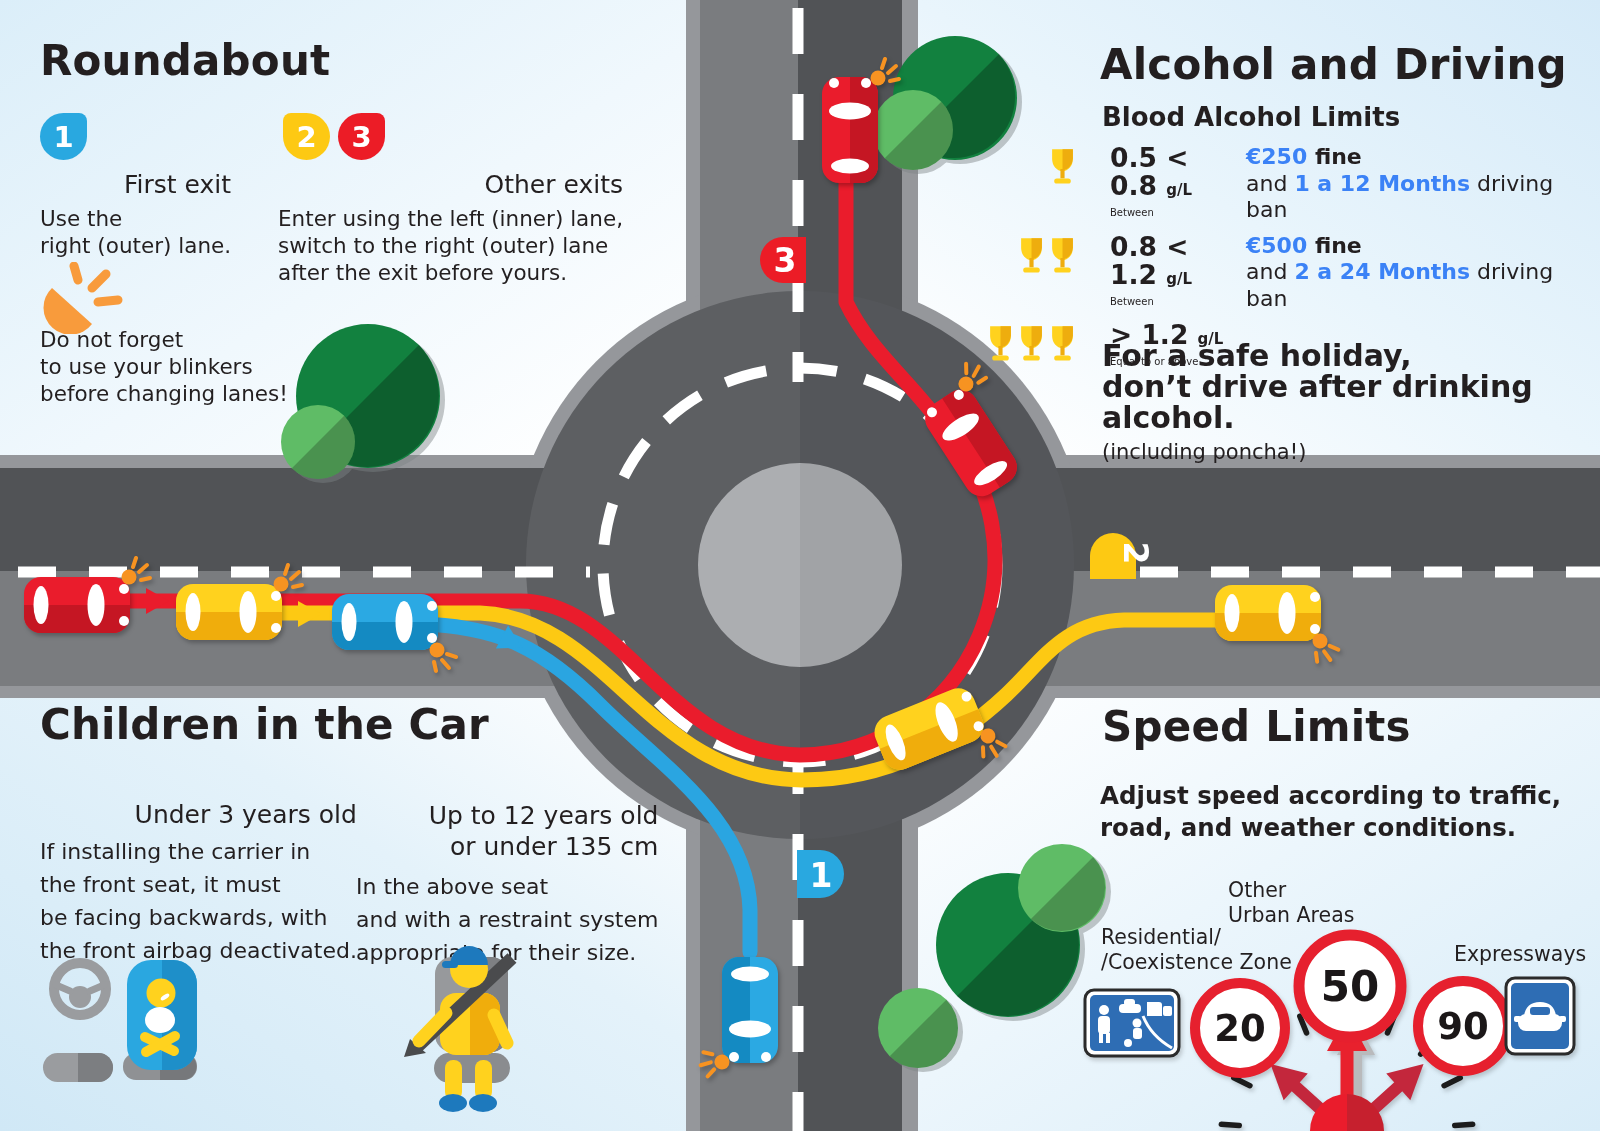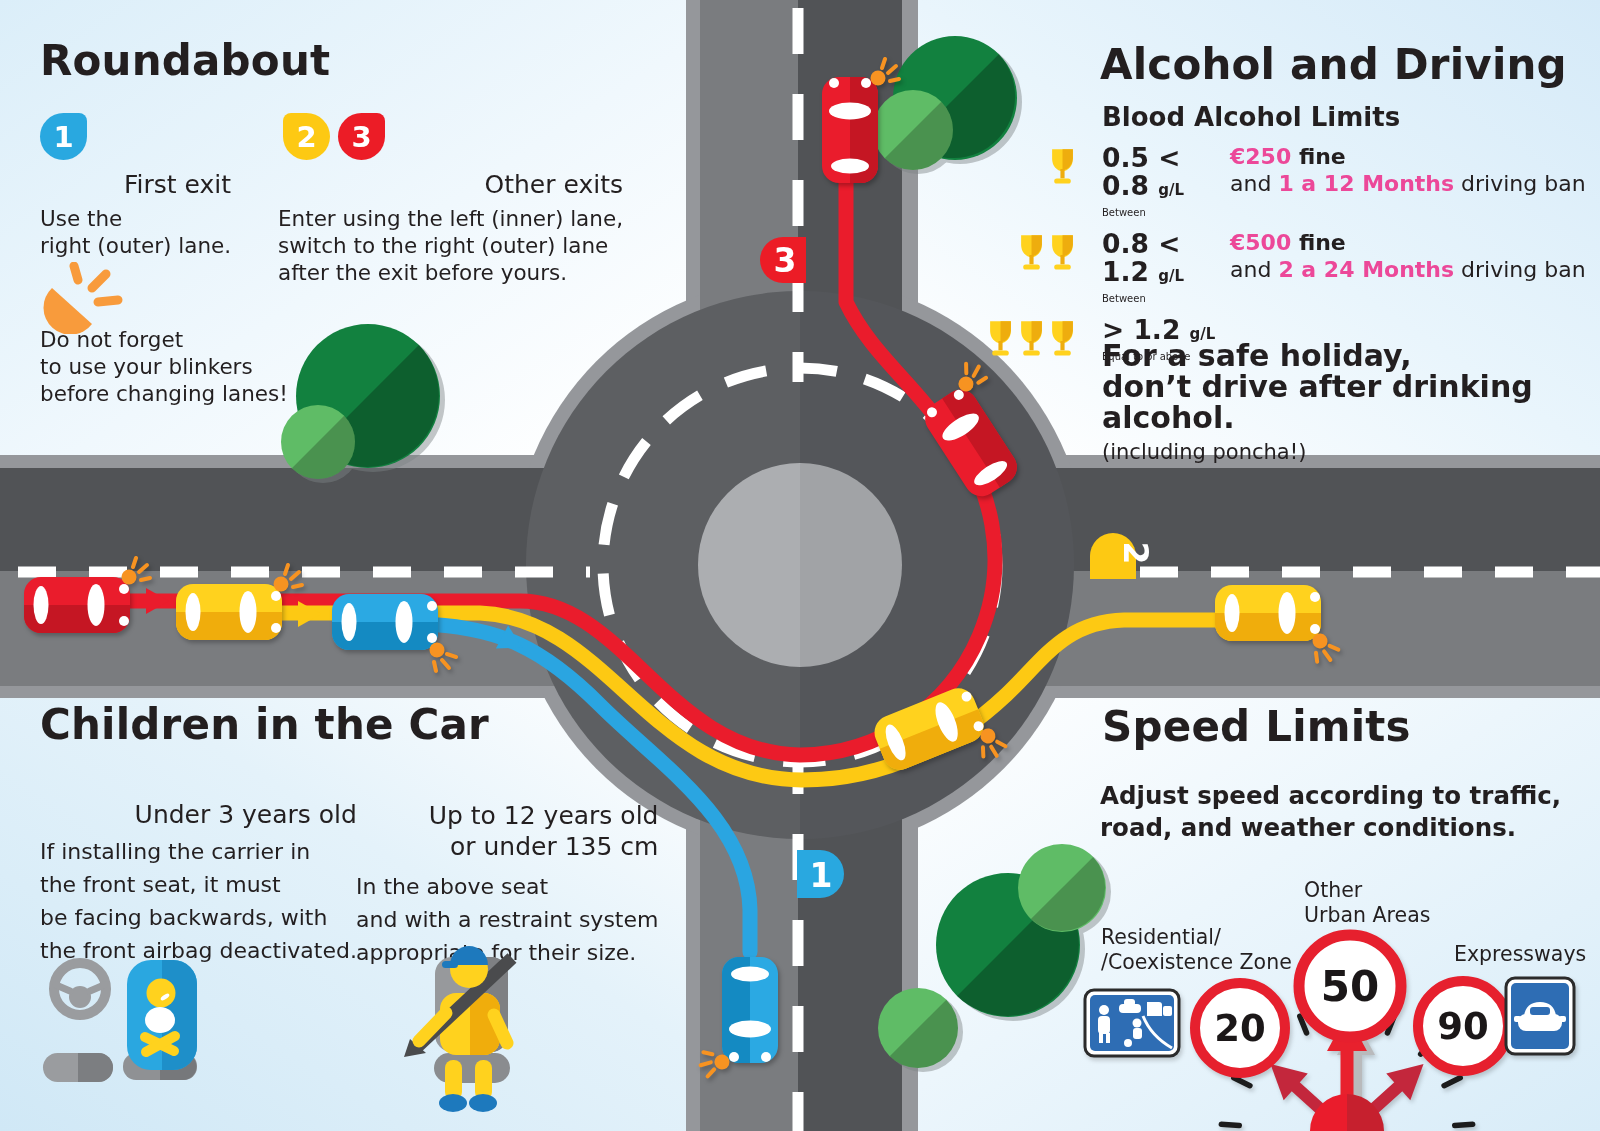--- a/index.html
+++ b/index.html
@@ -20,28 +20,28 @@
   .body21{font-size:21.5px;line-height:27px;}
   .body22{font-size:22px;line-height:33px;}
   .badge{width:47px;height:47px;display:flex;align-items:center;justify-content:center;
          color:#fff;font-size:29px;font-weight:700;}
   .badge-blue{background:#29a8e0;border-radius:50% 8px 50% 50%;}
   .badge-yellow{background:#fdc913;border-radius:8px 50% 50% 50%;}
   .badge-red{background:#ec1c26;border-radius:50% 8px 50% 50%;}
   .badges-row{display:flex;gap:8px;}
   
   #al-rows{left:978px;top:144px;width:620px;}
-  .al-row{display:flex;margin-bottom:9px;}
+  .al-row{display:flex;margin-bottom:9px;gap:8px;}
   .al-glasses{width:98px;display:flex;justify-content:flex-end;gap:4px;padding-top:4px;box-sizing:border-box;}
   .al-limit{width:128px;margin-left:26px;box-sizing:border-box;}
   .al-limit .big{font-size:26.5px;font-weight:700;line-height:28px;}
   .al-limit .unit{font-size:15px;}
   .al-limit .qual{font-size:10px;line-height:17px;}
   .al-desc{flex:1;font-size:22px;line-height:26.5px;}
-  .red{color:#ec4899;font-weight:700;}
+  .red{color:#3b82f6;font-weight:700;}
   .al-desc .bold{font-weight:700;}
   .label20{font-size:20.5px;line-height:25px;}
   .intro{font-size:24.5px;font-weight:700;line-height:32px;}
   .footer-b{font-size:30px;font-weight:700;line-height:31px;}
   .note21{font-size:21px;margin-top:7px;}
   svg text{font-family:"DejaVu Sans","Liberation Sans",sans-serif;}
   #trees{filter:drop-shadow(5px 4px 0 rgba(125,130,133,.45));}
   #cars{filter:drop-shadow(2px 3px 2px rgba(0,0,0,.25));}
   #br-graphics{filter:drop-shadow(2px 3px 2px rgba(0,0,0,.18));}
 </style>
@@ -432,19 +432,19 @@
 
 <h1 class="abs" style="left:1102px;top:702px;">Speed Limits</h1>
 <div class="abs intro" style="left:1100px;top:780px;">
   <div>Adjust speed according to traffic,</div>
   <div>road, and weather conditions.</div>
 </div>
 <div class="abs label20" style="left:1101px;top:925px;">
   <div>Residential/</div>
   <div>/Coexistence Zone</div>
 </div>
-<div class="abs label20" style="left:1304px;top:878px;">
+<div class="abs label20" style="left:1228px;top:878px;">
   <div>Other</div>
   <div>Urban Areas</div>
 </div>
 <div class="abs label20" style="left:1454px;top:942px;">
   <div>Expressways</div>
 </div>
 
 </body></html>

